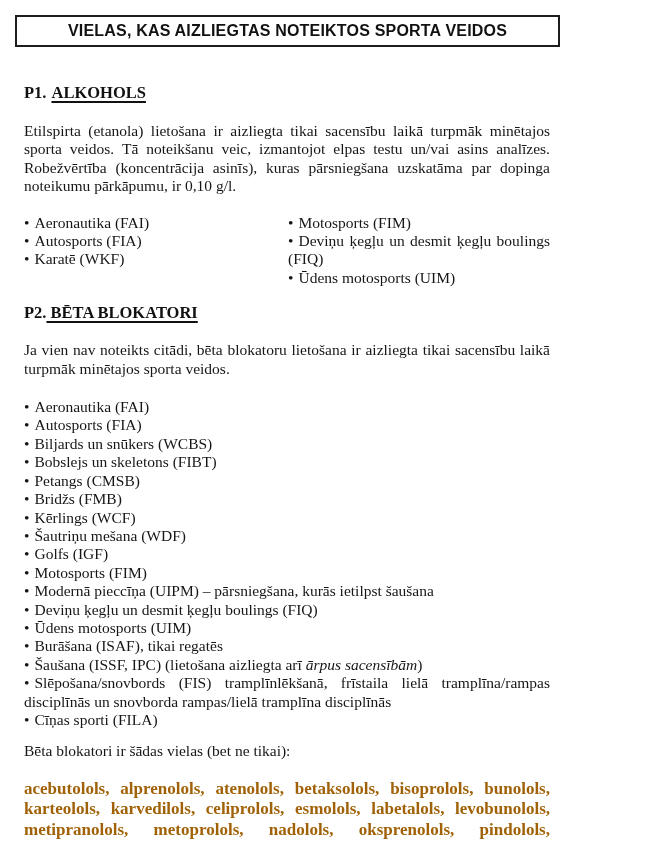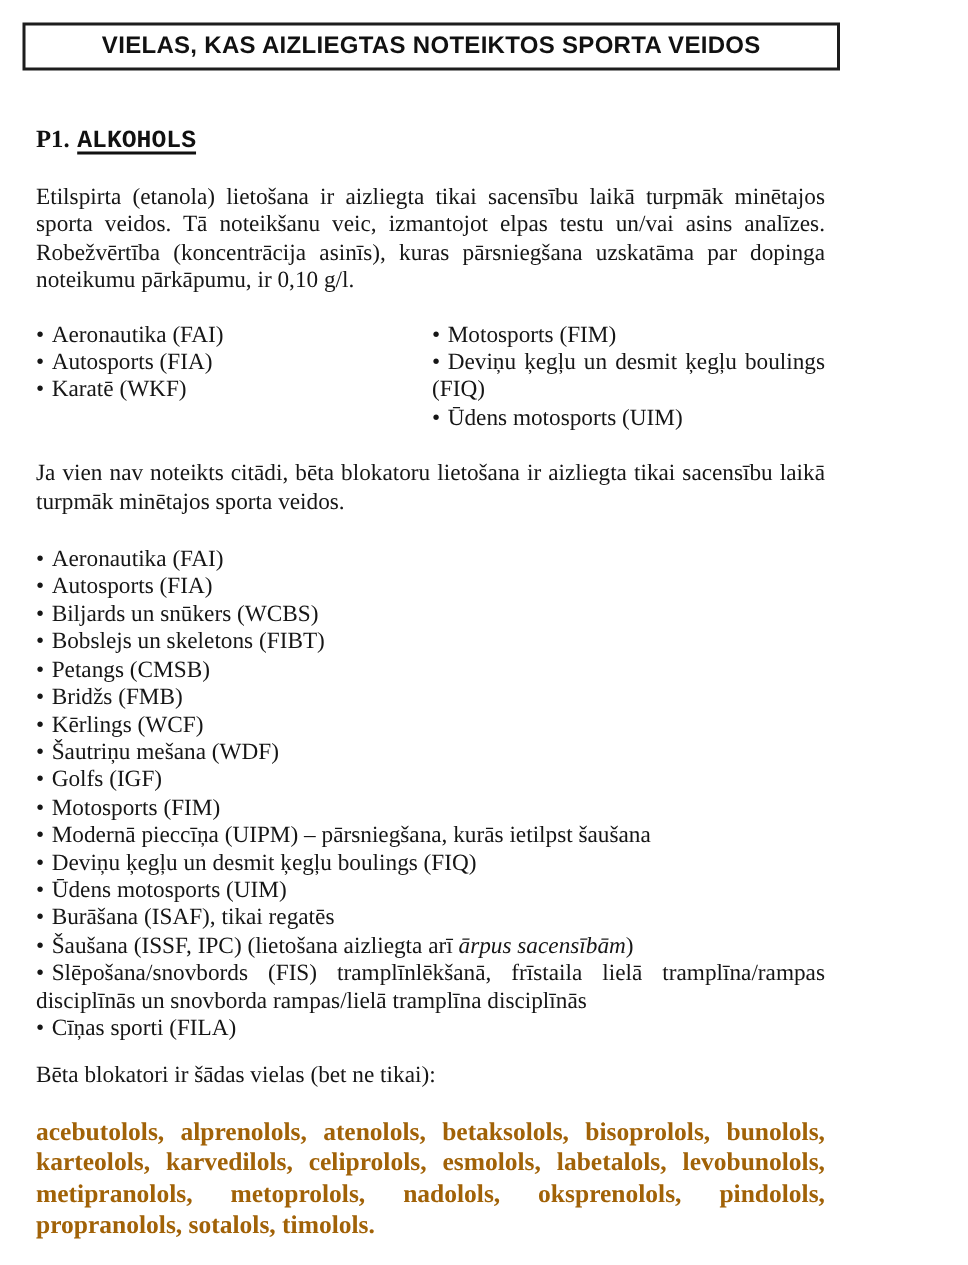--- a/index.html
+++ b/index.html
@@ -36,21 +36,20 @@
     line-height: 19px;
     color: #111;
   }
   .sec-p1 { margin-top: 36px; }
   .sec-p2 { margin-top: 16px; }
   .h-label.with-gap { margin-right: 5px; }
   .h-underline {
     text-decoration: underline;
     text-decoration-thickness: 1.5px;
     text-underline-offset: 3px;
-    font-family: Liberation Mono, monospace;
   }
 
   p { margin: 0; }
   .para { text-align: justify; }
   .para1 { margin-top: 20px; }
   .para2 { margin-top: 19px; }
 
   .twocol { margin-top: 18px; display: flex; }
   .col-left { width: 264px; flex: 0 0 auto; }
   .col-right { flex: 1 1 auto; }
@@ -98,20 +97,21 @@
       <div class="col-right">
 
           <div class="li"><span class="bullet">•</span><span class="li-text">Motosports (FIM)</span></div>
 
           <div class="li"><span class="bullet">•</span><span class="li-text">Deviņu ķegļu un desmit ķegļu boulings (FIQ)</span></div>
 
           <div class="li"><span class="bullet">•</span><span class="li-text">Ūdens motosports (UIM)</span></div>
         </div>
     </div>
 
+    <div class="sec-heading sec-p2"><span class="h-label">P2.</span><span class="h-underline"> BĒTA BLOKATORI</span></div>
 
     <p class="para para2">Ja vien nav noteikts citādi, bēta blokatoru lietošana ir aizliegta tikai sacensību laikā turpmāk minētajos sporta veidos.</p>
 
     <div class="list">
 
         <div class="li"><span class="bullet">•</span><span class="li-text">Aeronautika (FAI)</span></div>
 
 
         <div class="li"><span class="bullet">•</span><span class="li-text">Autosports (FIA)</span></div>
 

